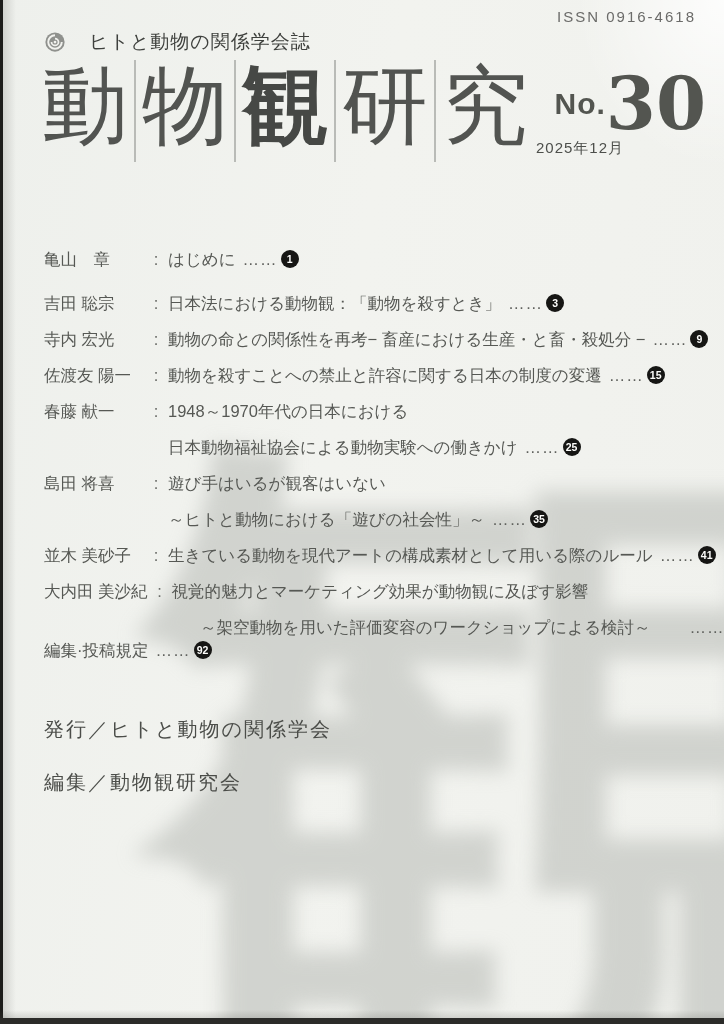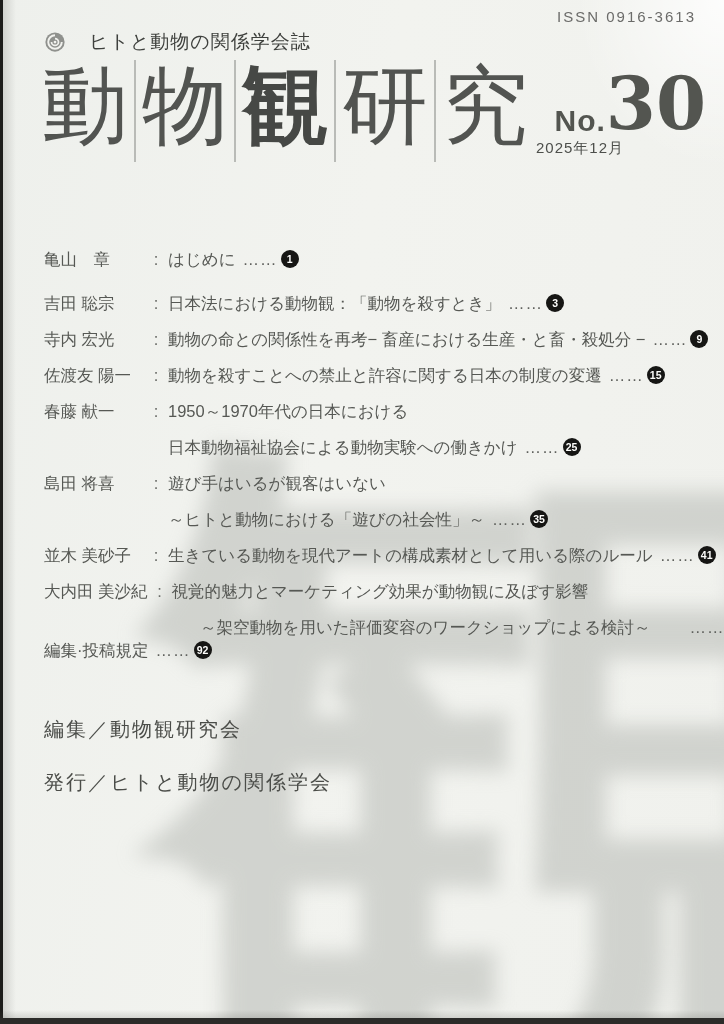--- a/index.html
+++ b/index.html
@@ -26,21 +26,21 @@
   
   .issn{position:absolute;top:8px;right:28px;z-index:3;
     font-size:15px;letter-spacing:2px;color:#6b6b69;}
   .society{position:absolute;top:29px;left:44px;z-index:3;display:flex;align-items:center;gap:23px;}
   .society-label{font-size:19px;color:#3e403d;letter-spacing:1px;font-weight:500;}
   .title-row{position:absolute;top:60px;left:42px;z-index:3;display:flex;align-items:flex-start;}
   .title-char{font-size:86px;line-height:1.05;color:#525451;letter-spacing:0;}
   .title-char.accent{font-family:"DejaVu Serif",serif;font-weight:700;color:#464845;}
   .title-sep{width:2px;height:102px;background:#b9bbb7;margin:0 6px;align-self:flex-start;}
   .issue{position:absolute;top:70px;right:18px;z-index:3;width:170px;}
-  .issue-line{display:flex;align-items:flex-end;justify-content:flex-end;color:#535550;}
+  .issue-line{display:flex;align-items:center;justify-content:flex-end;color:#535550;}
   .no-prefix{font-size:30px;font-weight:bold;letter-spacing:1px;}
   .no-num{font-size:72px;line-height:.95;font-family:"DejaVu Serif",serif;font-weight:600;}
   .issue-date{font-size:15px;color:#4d4f4b;letter-spacing:1px;text-align:left;padding-right:12px;margin-top:1px;}
   
   .toc{position:absolute;top:250px;left:44px;right:20px;z-index:3;}
   .toc-line{display:flex;align-items:flex-start;white-space:nowrap;
     font-size:16.5px;line-height:18px;color:#565854;margin-bottom:18px;}
   .toc-line.gap-lg{margin-bottom:26px;}
   .toc-line.gap-sm{margin-bottom:5px;gap:32px;}
   .author{min-width:100px;flex:0 0 auto;}
@@ -57,21 +57,21 @@
 </style>
 </head>
 <body>
 
 <div class="page">
 
   <div class="corner-light"></div>
 
   <div class="watermark">観</div>
 
-  <div class="issn">ISSN  0916-3613</div>
+  <div class="issn">ISSN  0916-4618</div>
 
   <div class="society">
     <span style="display:inline-flex;">
       <svg width="22" height="22" viewBox="0 0 24 24">
         <circle cx="12" cy="12" r="10.5" fill="#8f918d"></circle>
         <path d="M12 4.6 a7.4 7.4 0 1 0 7.4 7.4" stroke="#f1f2ee" stroke-width="2.1" fill="none"></path>
         <path d="M12 8.2 a3.8 3.8 0 1 1 -3.8 3.8" stroke="#f1f2ee" stroke-width="1.9" fill="none"></path>
         <circle cx="12" cy="12" r="1.5" fill="#f1f2ee"></circle>
       </svg>
     </span>
@@ -128,21 +128,21 @@
       <span class="author">佐渡友 陽一</span>
       <span class="colon">:</span>
       <span class="entry-title">動物を殺すことへの禁止と許容に関する日本の制度の変遷</span>
       <span class="leader">……</span>
       <span class="pagebadge">15</span>
     </div>
 
     <div class="toc-line">
       <span class="author">春藤 献一</span>
       <span class="colon">:</span>
-      <span class="entry-title">1950～1970年代の日本における</span>
+      <span class="entry-title">1948～1970年代の日本における</span>
     </div>
     <div class="toc-line">
       <span class="spacer"></span>
       <span class="entry-title">日本動物福祉協会による動物実験への働きかけ</span>
       <span class="leader">……</span>
       <span class="pagebadge">25</span>
     </div>
 
     <div class="toc-line">
       <span class="author">島田 将喜</span>
@@ -178,22 +178,22 @@
 
     <div class="toc-line">
       <span class="entry-title">編集·投稿規定</span>
       <span class="leader">……</span>
       <span class="pagebadge">92</span>
     </div>
 
   </div>
 
   <div class="footer">
+    <div class="footer-line">発行／ヒトと動物の関係学会</div>
     <div class="footer-line">編集／動物観研究会</div>
-    <div class="footer-line">発行／ヒトと動物の関係学会</div>
   </div>
 
   <div class="edge-left"></div>
   <div class="edge-left-shadow"></div>
   <div class="edge-bottom-shadow"></div>
   <div class="edge-bottom"></div>
 
 </div>
 
 </body></html>

